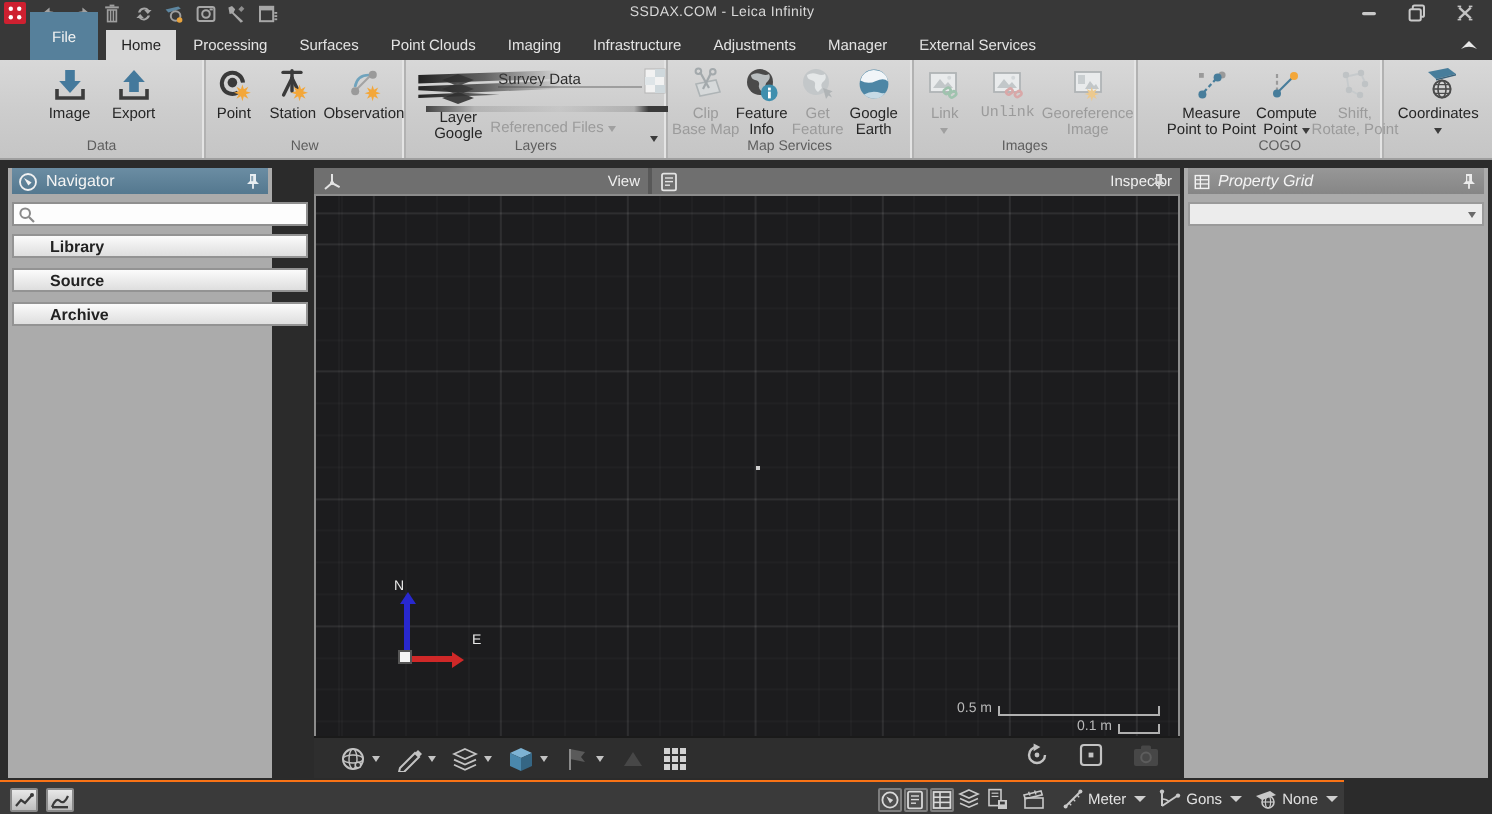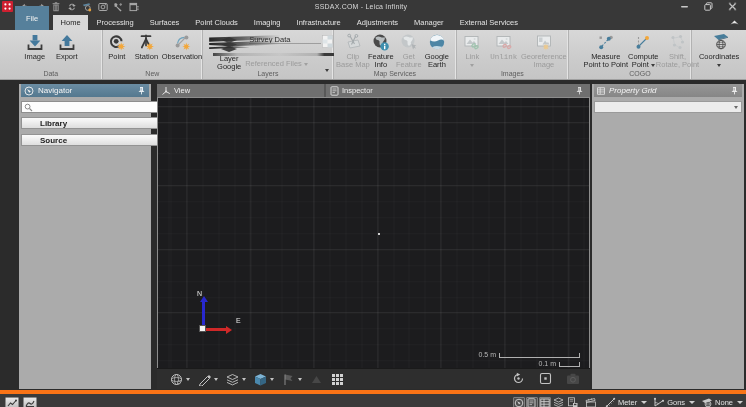--- a/index.html
+++ b/index.html
@@ -49,34 +49,34 @@
     background:linear-gradient(to right, rgba(45,45,45,0.85), rgba(120,120,120,0.3) 20%, rgba(150,150,150,0.12) 55%, rgba(110,110,110,0.3) 86%, #3a3a3a 92%); }
 
   
   .main { position:absolute; top:84px; left:0; width:746px; height:306px; background:#2b2b2b; }
 
   .panel { position:absolute; top:0; height:305px; background:#ababab; }
   .panel-header { position:absolute; top:0; left:2px; right:2px; height:13px; display:flex; align-items:center; padding:0 3px; }
   .panel-header.blue { background:linear-gradient(#6b8da3,#54788f); }
   .panel-header.gray { background:linear-gradient(#979797,#868686);font-style:italic; }
   .panel-header .ph-title { font-size:8px; color:#f4f4f4; margin-left:4px; flex:1; }
-  .nav-panel { left:19px; width:132px;padding-left:28px; }
+  .nav-panel { left:4px; width:132px;padding-left:28px; }
   .prop-panel { left:592px; width:152px; }
 
   .searchbox { position:absolute; top:17px; left:2px; width:148px; height:12px; background:#fdfdfd; border:1px solid #8f8f8f; display:flex; align-items:center; }
   .searchbox input { border:none; outline:none; flex:1; height:10px; font-size:7.5px; font-family:"Liberation Sans",sans-serif; background:transparent; padding:0 2px; }
 
   .nav-btn { position:absolute; left:2px; width:148px; height:12px; background:linear-gradient(#fbfbfb,#dedede); border:1px solid #939393; font-size:8px; font-weight:bold; color:#222; display:flex; align-items:center; padding-left:18px; }
 
   .propcombo { position:absolute; top:17px; left:2px; width:148px; height:12px; background:#ececec; border:1px solid #9a9a9a; display:flex; align-items:center; justify-content:flex-end; padding-right:3px; }
 
   
   .center { position:absolute; left:157px; top:0; width:433px; height:305px; background:#5c5c5c; }
   .vtabs { position:absolute; top:0; left:0; width:433px; height:13px; background:#585858; display:flex; }
-  .vtab { height:13px; background:#6f6f6f; display:flex; align-items:center; padding:0 4px; font-size:7.5px; color:#efefef; }
+  .vtab { height:13px; background:#6f6f6f; display:flex; align-items:center; padding:0 4px; font-size:7.5px; color:#efefef;justify-content:space-between; }
   .vtab .vt-label { margin-left:3px; }
   .vtab.view { width:167px; }
   .vtab.inspector { flex:1; margin-left:2px; }
   .vtab-pin { position:absolute; right:6px; top:2px; line-height:0; }
 
   .canvas { position:absolute; top:13px; left:0; width:433px; height:271px; background-color:#1c1c1e; border:1px solid #8c8c8c; border-bottom:none;
     background-image:
       repeating-linear-gradient(90deg, rgba(255,255,255,0.022) 0 1px, transparent 1px 15.9px),
       repeating-linear-gradient(0deg, rgba(255,255,255,0.022) 0 1px, transparent 1px 15.9px),
       repeating-linear-gradient(90deg, rgba(255,255,255,0.06) 0 1px, transparent 1px 63.6px),
@@ -102,21 +102,21 @@
   .scalebar.s1 .sb-bracket { width:81px; }
   .scalebar.s2 { right:9px; top:263px; }
   .scalebar.s2 .sb-bracket { width:21px; }
 
   .vtoolbar { position:absolute; bottom:0; left:0; width:433px; height:21px; background:#2e2e2e; border-top:1px solid #1a1a1a; display:flex; align-items:center; }
   .vtool { display:flex; align-items:center; margin-left:8px; } .vtool:first-child { margin-left:13px; }
   .vtool .arrow-dn { border-top-color:#c3c3c3; margin-left:3px; }
   .vt-right { position:absolute; right:10px; top:0; height:21px; display:flex; align-items:center; gap:14px; }
 
   
-  .statusbar { position:absolute; bottom:0; left:0; width:746px; height:17px; background:#3a3a3a; border-top:4px solid #f97316; }
+  .statusbar { position:absolute; bottom:0; left:0; width:672px; height:17px; background:#3a3a3a; border-top:1px solid #f97316; }
   .sb-left { position:absolute; left:5px; top:3px; display:flex; gap:4px; }
   .sb-btn { width:14px; height:12px; background:linear-gradient(#e8e8e8,#bdbdbd); border:1px solid #8a8a8a; border-radius:1px; display:flex; align-items:center; justify-content:center; }
   .sb-right { position:absolute; right:3px; top:0; height:17px; display:flex; align-items:center; }
   .sb-toggle { width:12px; height:12px; border:1px solid #7e7e7e; background:#4e4e4e; border-radius:1px; display:flex; align-items:center; justify-content:center; margin-right:1px; }
   .sb-flat { width:13px; height:12px; display:flex; align-items:center; justify-content:center; margin-right:1px; }
   .sb-unit { display:flex; align-items:center; color:#e2e2e2; font-size:7.5px; margin-left:6px; }
   .sb-unit .u-label { margin:0 4px 0 2px; }
   .sb-unit .arrow-dn { border-top-color:#cfcfcf; border-left-width:3px; border-right-width:3px; border-top-width:3.5px; }
 </style>
 </head>
@@ -534,20 +534,23 @@
             <line x1="5.5" y1="5.5" x2="8" y2="8" stroke="#8a8a8a" stroke-width="1.1"></line>
           </svg>
         <input type="text" value="" style="">
       </div>
       <div class="nav-btn" style="top:33px;">
           <span>Library</span>
         </div>
       <div class="nav-btn" style="top:50px;">
           <span>Source</span>
         </div>
+      <div class="nav-btn" style="top:67px;">
+          <span>Archive</span>
+        </div>
     </div>
 
     <div class="center">
       <div class="vtabs">
         <div class="vtab view">
           <svg width="10" height="10" viewBox="0 0 10 10">
               <g stroke="#e4e4e4" stroke-width="1">
                 <line x1="5" y1="5.5" x2="5" y2="1"></line>
                 <line x1="5" y1="5.5" x2="1.5" y2="8.5"></line>
                 <line x1="5" y1="5.5" x2="8.8" y2="7.6"></line>

